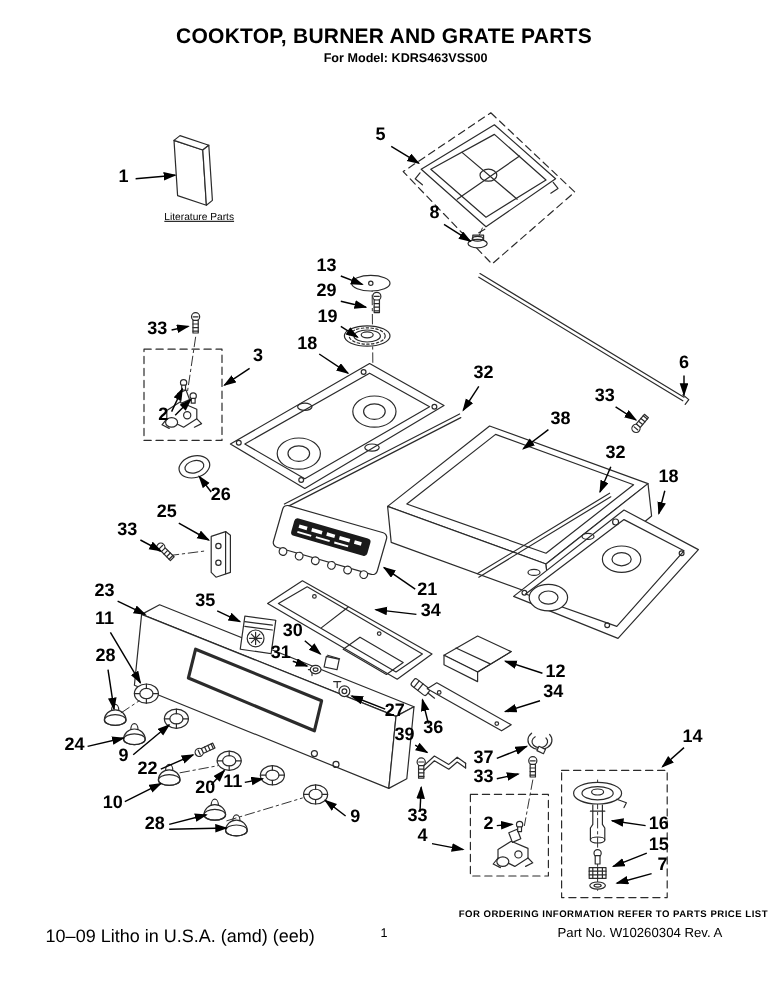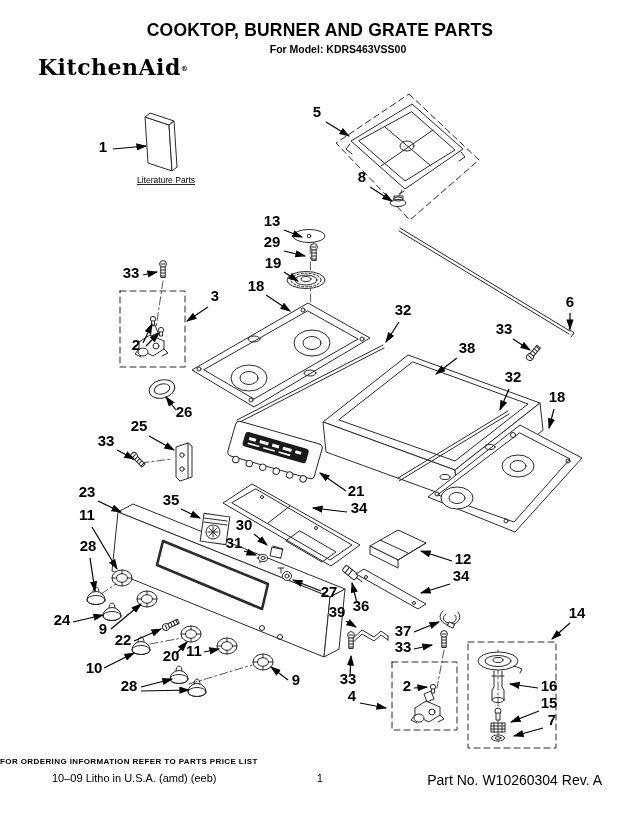--- a/index.html
+++ b/index.html
@@ -8,42 +8,41 @@
   .title{position:absolute;top:20px;left:0;right:0;text-align:center;
          font-size:17.5px;font-weight:bold;letter-spacing:.2px;}
   .brand{position:absolute;left:38px;top:54px;font-family:"DejaVu Serif",serif;
          font-weight:bold;font-size:22px;letter-spacing:.5px;}
   .brand .reg{font-size:7px;vertical-align:4px;}
   .model-block{position:absolute;left:0;right:0;top:43px;text-align:center;
          font-weight:bold;font-size:10.5px;line-height:13px;padding-left:36px;}
   .spec-block{position:absolute;right:38px;top:44px;width:170px;text-align:center;
          font-size:8px;line-height:10px;letter-spacing:.3px;}
   .diagram-svg{position:absolute;left:0;top:0;}
-  .ordering-note{position:absolute;top:757px;left:0;right:0;text-align:left;
+  .ordering-note{position:absolute;top:757px;left:0;right:0;text-align:right;
          font-size:8px;font-weight:bold;letter-spacing:.4px;}
-  .foot-left{position:absolute;top:772px;left:52px;font-size:11px;}
+  .foot-left{position:absolute;top:772px;left:38px;font-size:15px;}
   .foot-center{position:absolute;top:772px;left:0;right:0;text-align:center;font-size:10.5px;}
-  .foot-right{position:absolute;top:772px;right:38px;font-size:14px;}
+  .foot-right{position:absolute;top:772px;right:38px;font-size:11px;}
   
   .ln{fill:none;stroke:#2b2b2b;stroke-width:1;stroke-linecap:round;stroke-linejoin:round;}
   .fw{fill:#fff;stroke:#2b2b2b;stroke-width:1;stroke-linejoin:round;}
   .dash{stroke-dasharray:6 4;}
   .dd{stroke-dasharray:8 3 2 3;stroke-width:.8;}
   .thick{stroke-width:2.6;}
   .leader{stroke:#000;stroke-width:1.2;}
   .callout-num{font:bold 15px "Liberation Sans",sans-serif;fill:#000;}
   .small-label{font:8.5px "Liberation Sans",sans-serif;fill:#000;}
 </style>
 </head>
 <body>
 
 <div class="page">
 
   <div class="title">COOKTOP, BURNER AND GRATE PARTS</div>
-  <div class="brand"><span>KitchenAid</span><span class="reg">®</span></div>
   <div class="model-block">
     <div>For Model: KDRS463VSS00</div>
   </div>
 
   <svg class="diagram-svg" width="640" height="829" viewBox="0 0 640 829">
     <defs>
       <marker id="arrowhead" markerWidth="9" markerHeight="7" refX="8" refY="3" orient="auto">
         <path d="M0,0 L9,3 L0,6 Z" fill="#000"></path>
       </marker>
       <g id="screw-proto">

